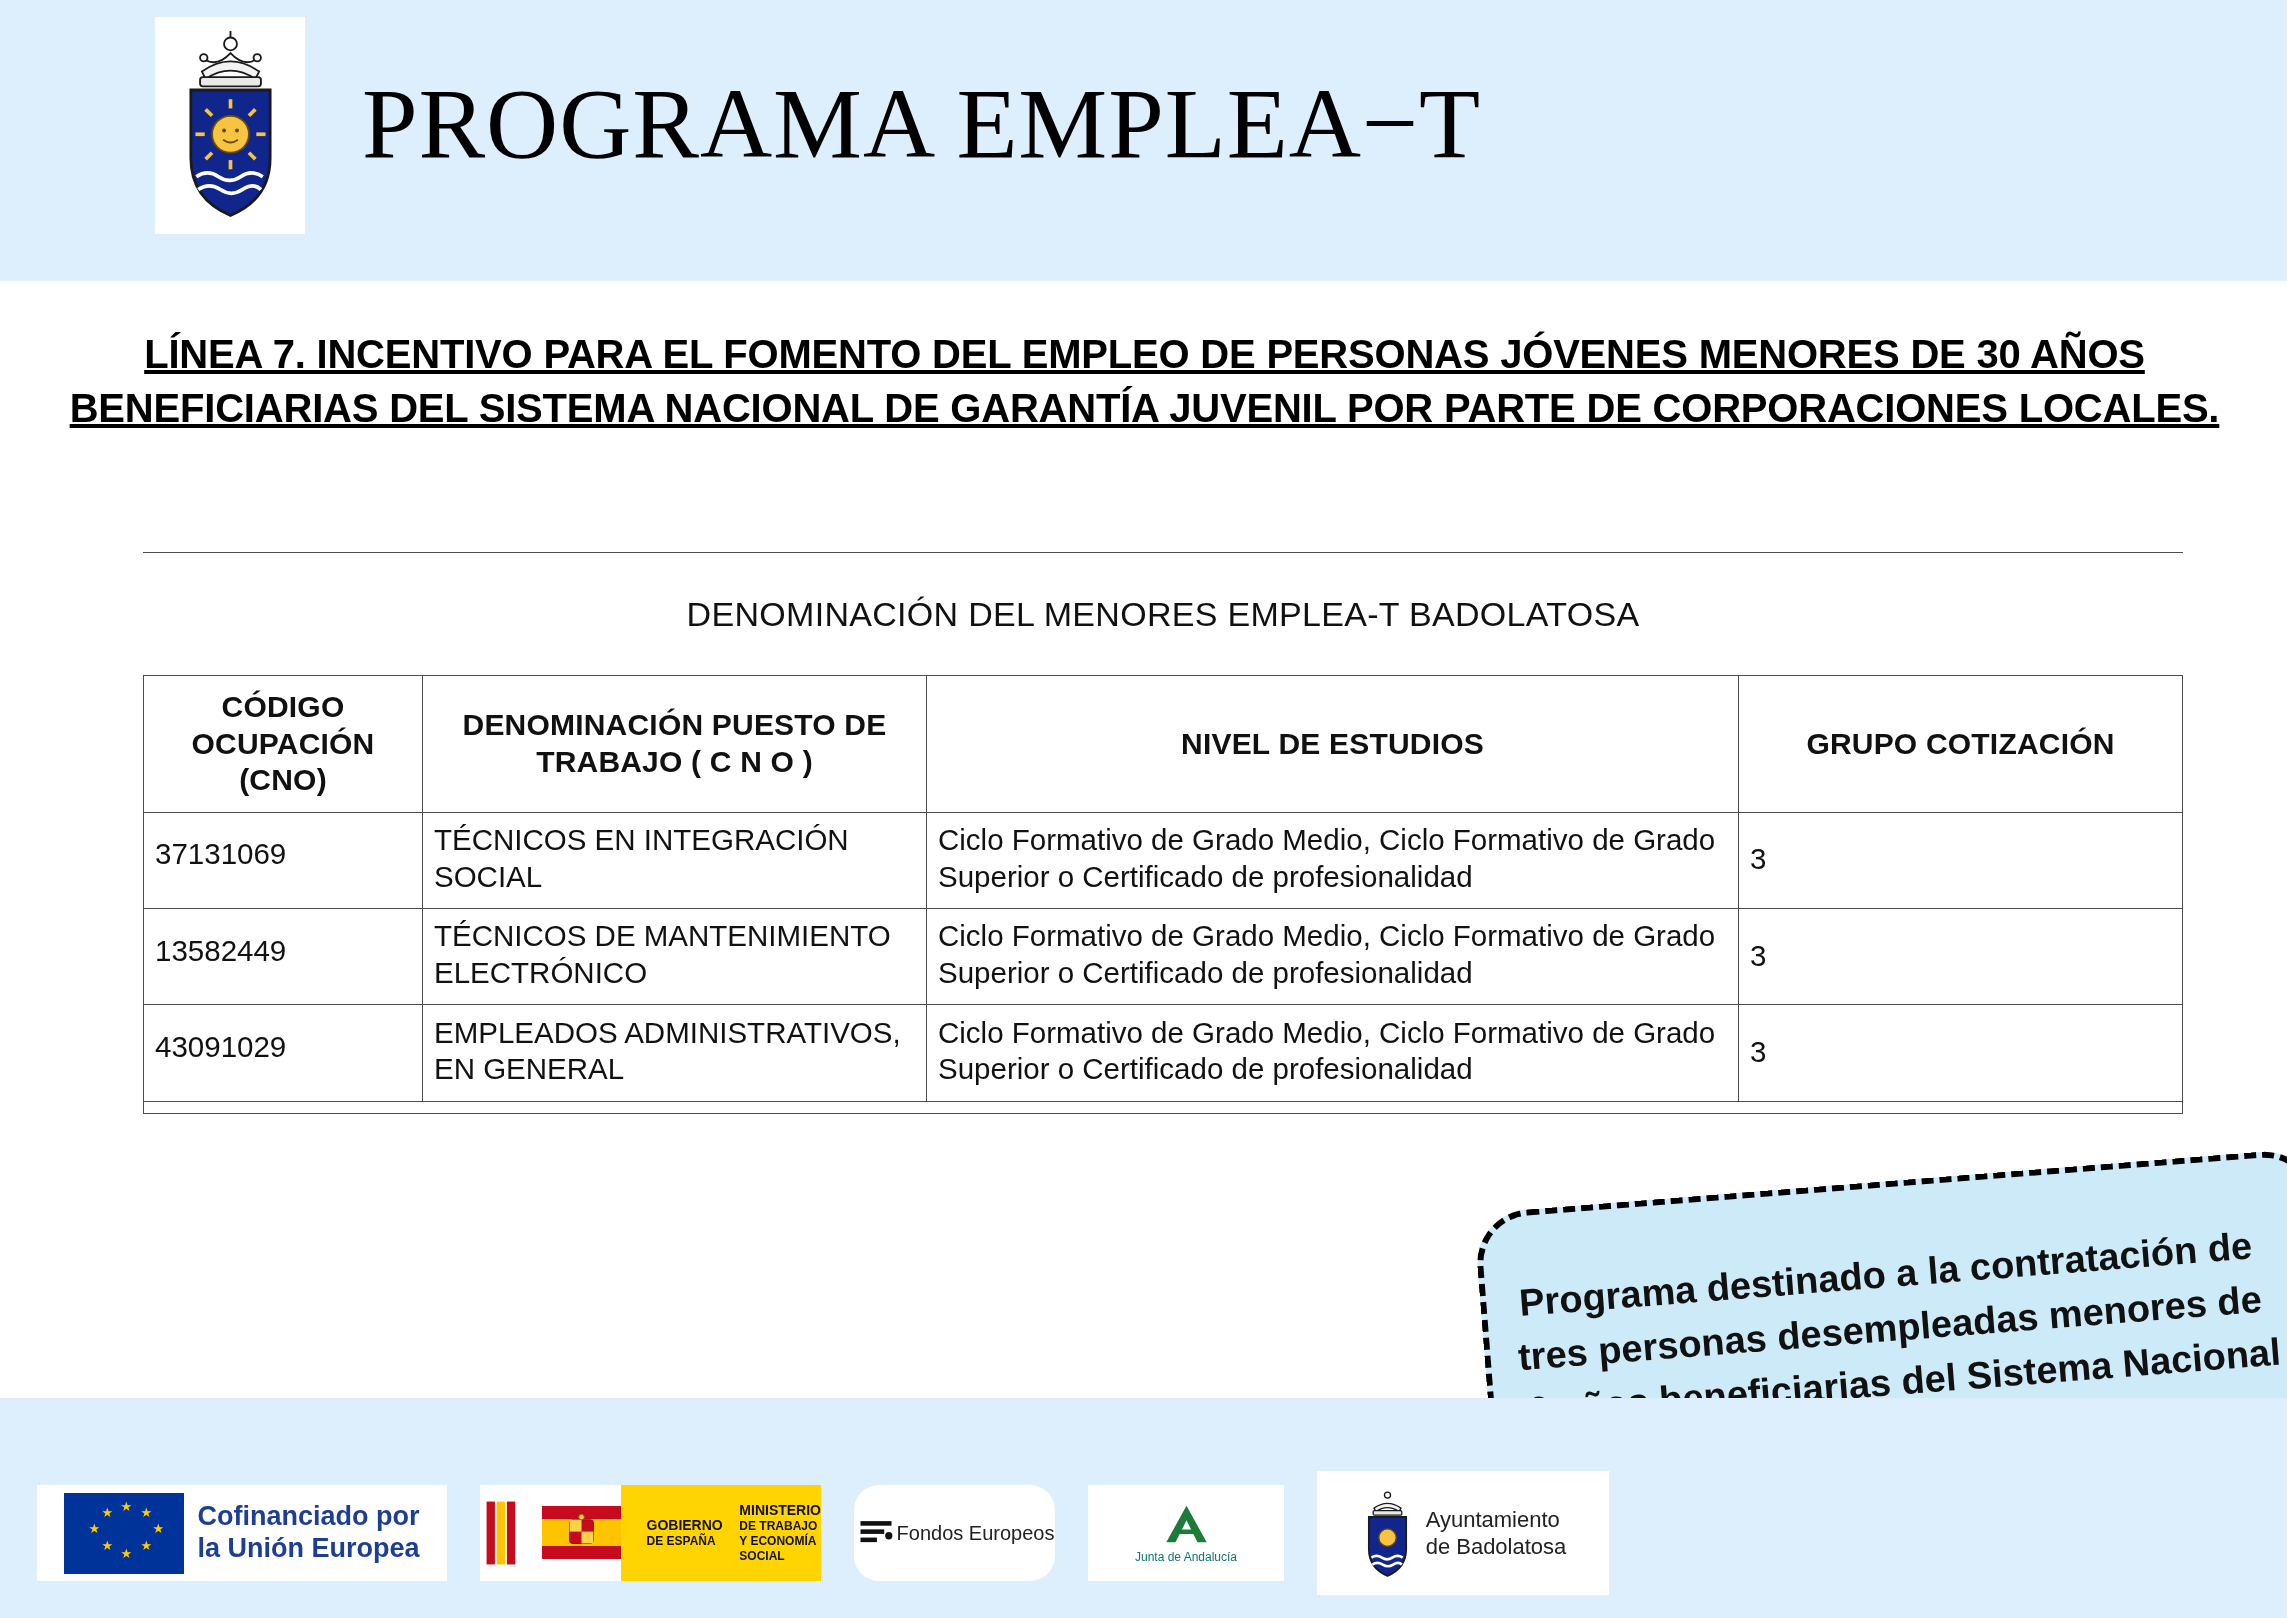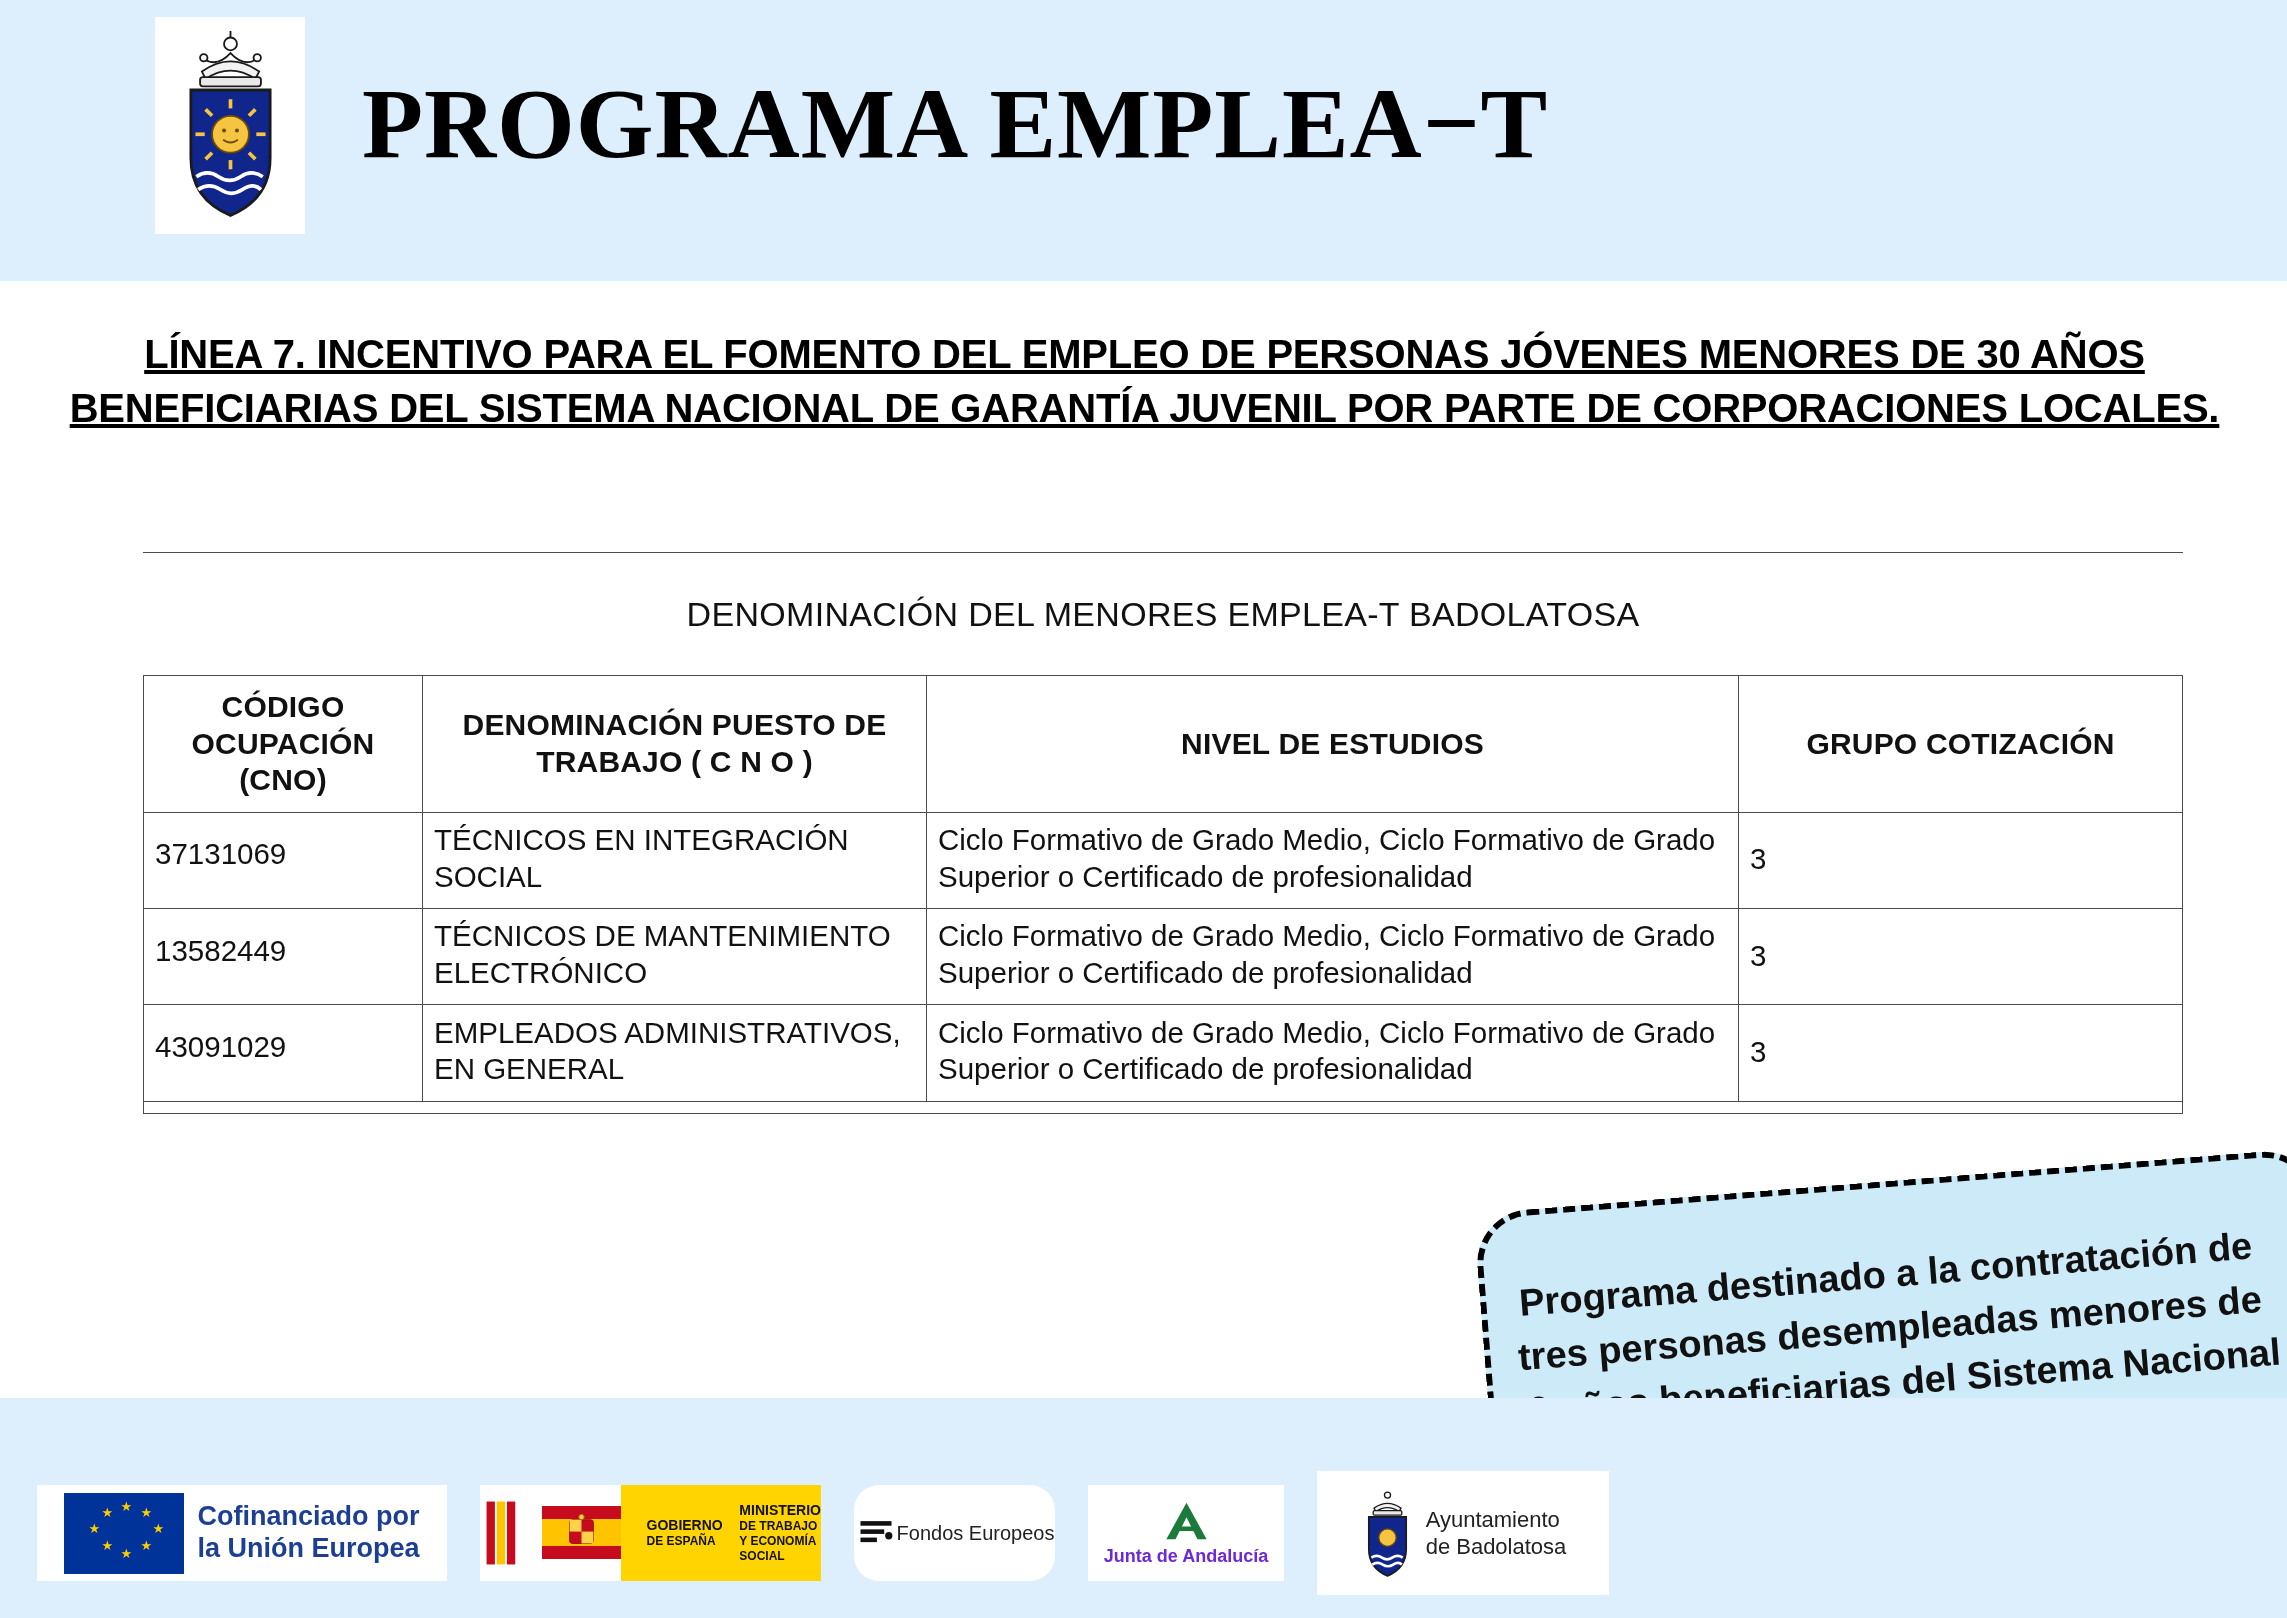--- a/index.html
+++ b/index.html
@@ -35,21 +35,21 @@
     align-items: center;
     justify-content: center;
   }
   .crest-svg { display:block; }
 
   .program-title {
     position: absolute;
     left: 362px;
     top: 66px;
     font-family: "Liberation Serif", serif;
-    font-weight: bold;
+    font-weight: normal;
     font-size: 100px;
     letter-spacing: 0.9px;
     color: #000000;
     white-space: nowrap;
   }
 
   
   .line-title {
     position: absolute;
     top: 328px;
@@ -190,21 +190,21 @@
   .flag-es .r { position:absolute; left:0; width:79px; height:13.4px; background:#c60b1e;}
   .flag-es .y { position:absolute; left:0; top:13.4px; width:79px; height:27px; background:#ffc400;}
   .flag-es .r2{ position:absolute; left:0; top:40px; width:79px; height:13.4px; background:#c60b1e;}
 
   
   .fondos { width: 201px; height: 96px; border-radius: 25px; }
   .fondos-txt { font-size: 20px; color:#222; }
 
   
   .junta { width: 196px; height: 96px; flex-direction: column; }
-  .junta-txt { font-size: 18px; font-weight: bold; color:#6d28d9; margin-top: 3.7px;}
+  .junta-txt { font-size: 12px; font-weight: normal; color:#0f766e; margin-top: 3.7px;}
 
   
   .ayto { width: 277px; height: 124px; padding: 0 7.4px; }
   .ayto-txt { font-size: 22px; color:#222; line-height:1.25; margin-left: 9.2px;}
 
   .arrow-tail {
     position: absolute;
     left: 1532px;
     top: 1569px;
     width: 111px;

